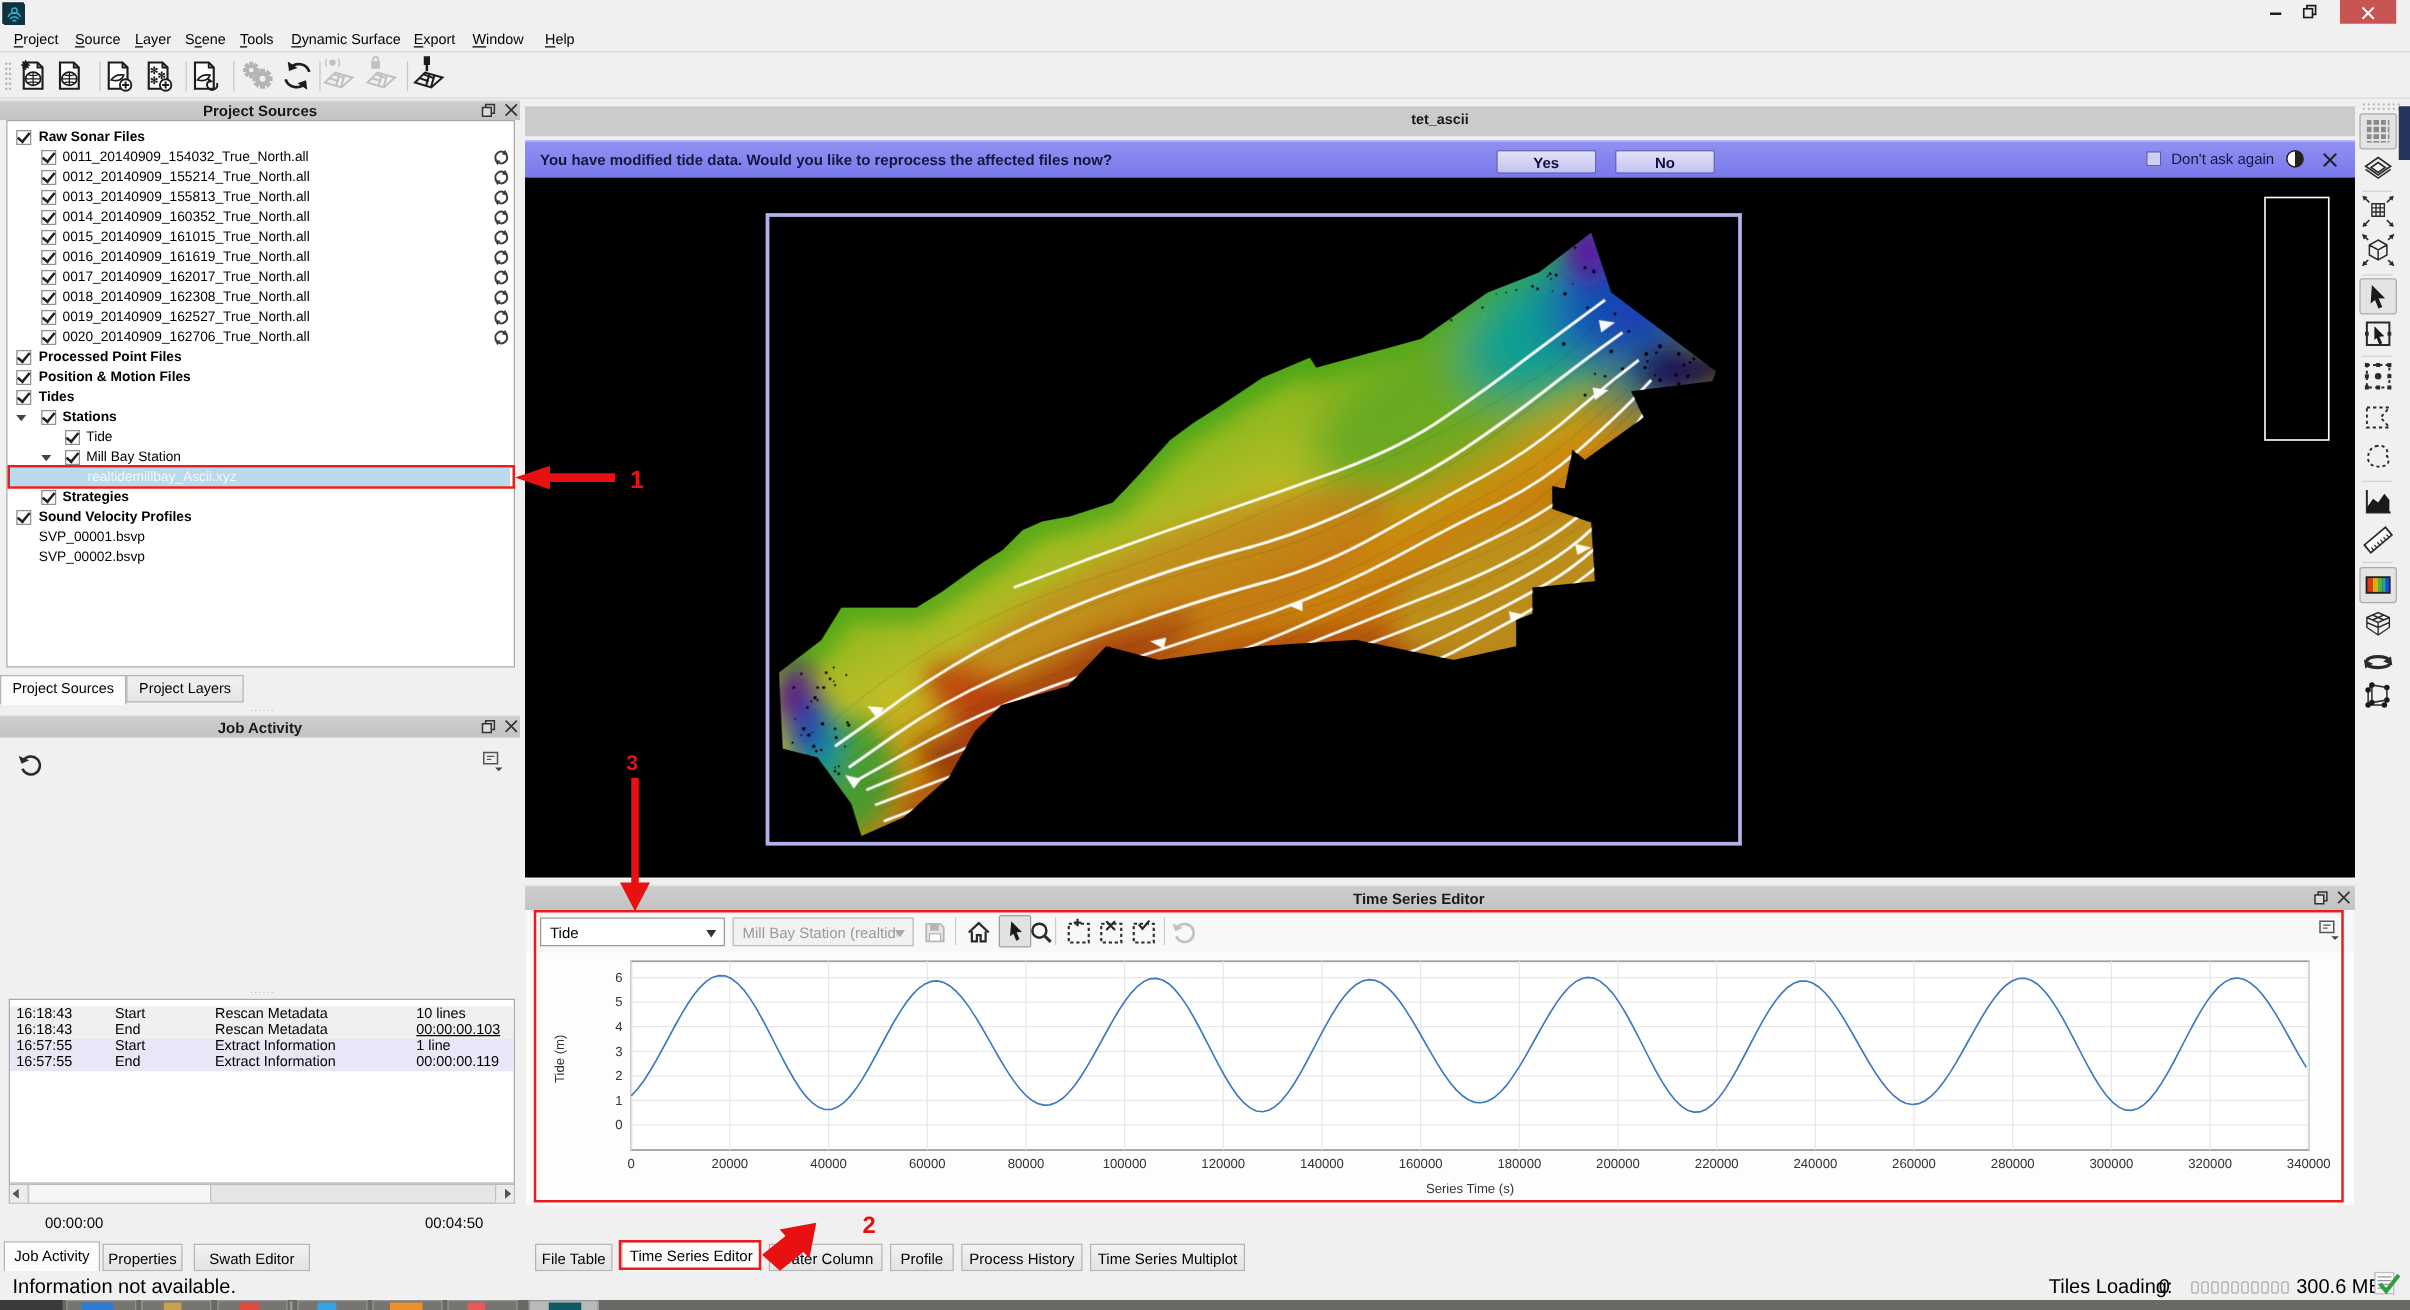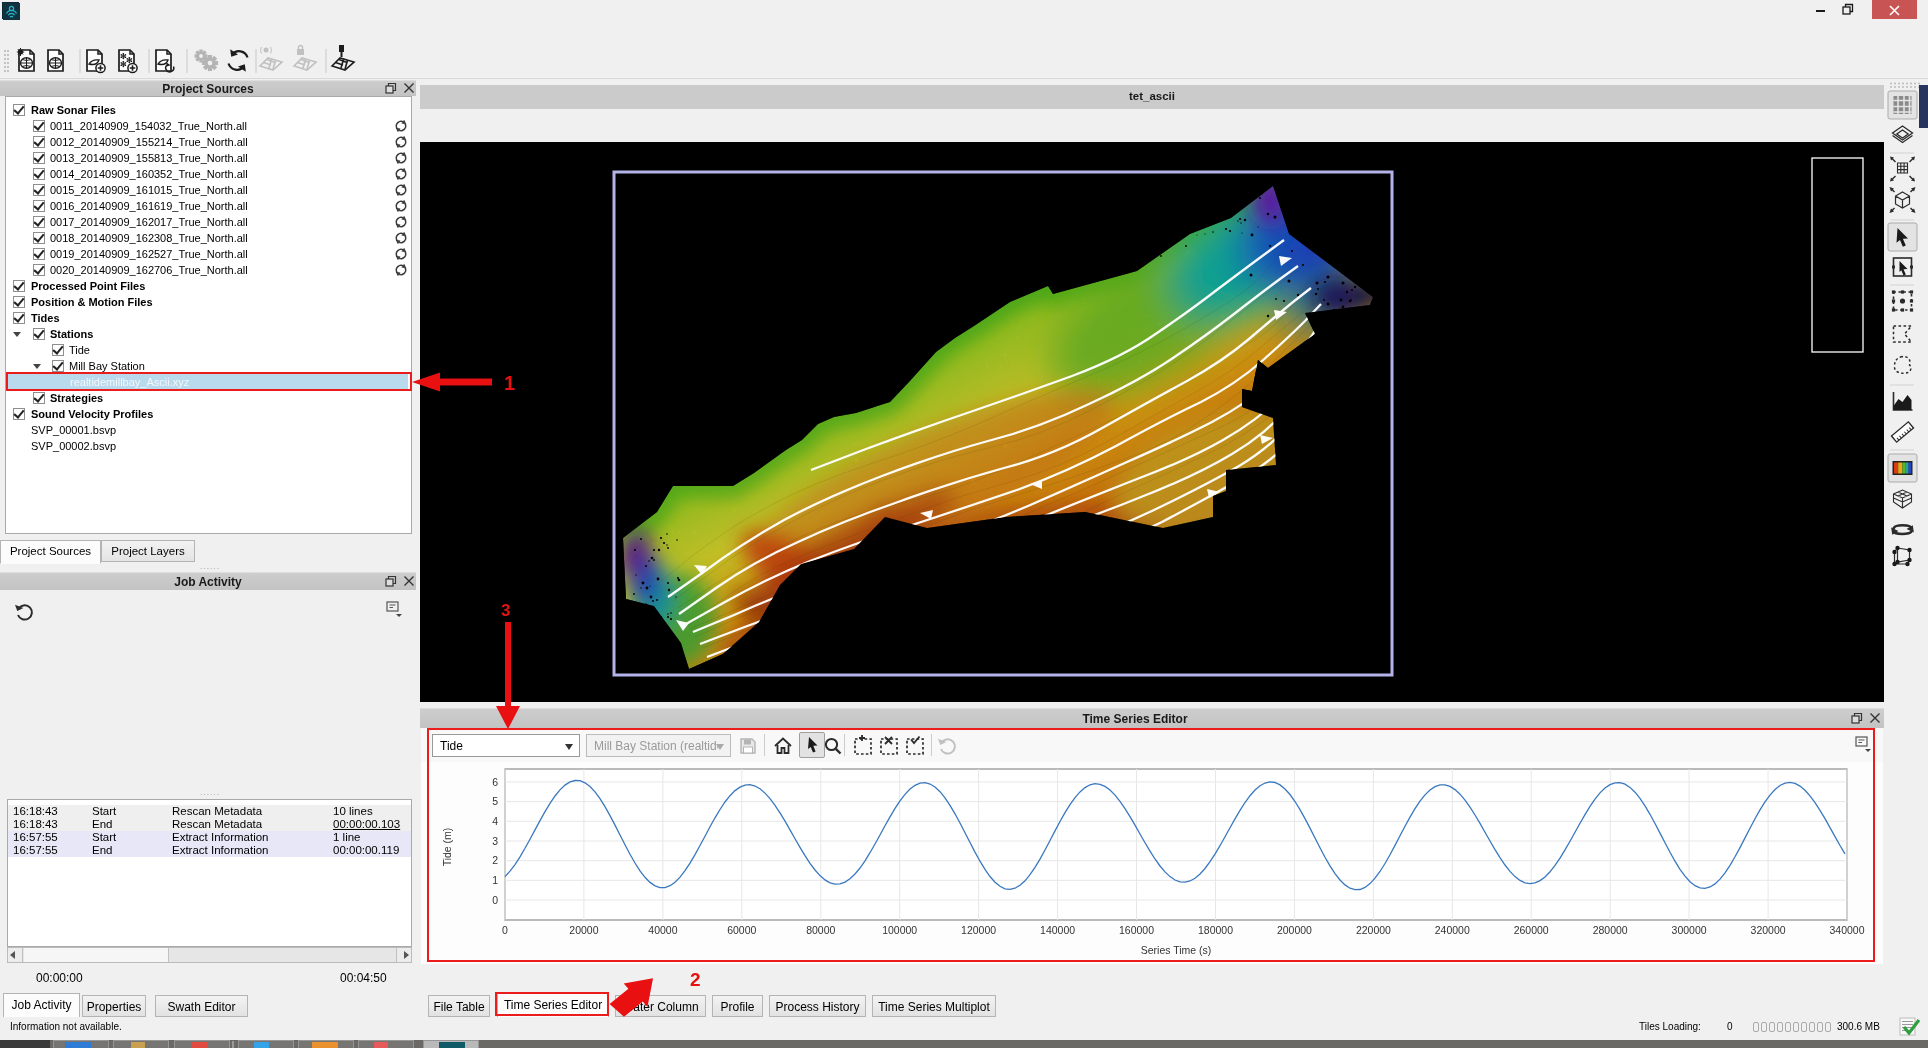--- a/index.html
+++ b/index.html
@@ -24,21 +24,21 @@
 
 .tab{position:absolute;font-size:11.5px;text-align:center;border:1px solid #b4b4b4;background:linear-gradient(#f2f2f2,#e4e4e4);padding-top:4px;}
 .tab.active{background:#fcfcfc;border-bottom:1px solid #fcfcfc;font-weight:normal;}
 
 #jobtable{left:7px;top:632px;width:405px;height:158px;background:#fff;border:1px solid #a9a9a9;}
 .jh{position:absolute;top:0;height:17px;background:#f4f4f4;border-right:1px solid #d0d0d0;font-size:11.5px;text-align:center;padding-top:2px;border-bottom:1px solid #d0d0d0;}
 #logbox{left:7px;top:799px;width:405px;height:148px;background:#fff;border:1px solid #a9a9a9;font-size:11.5px;}
 .lrow{position:absolute;left:0;width:403px;height:13px;}
 .lc{position:absolute;top:0;}
 
-#statusbar{left:0;top:1017px;width:1928px;height:23px;background:#f0f0f0;font-size:10px;}
+#statusbar{left:0;top:1017px;width:1928px;height:23px;background:#f0f0f0;font-size:16px;}
 #taskbar{left:0;top:1040px;width:1928px;height:8px;background:#3a3a3a;overflow:hidden;}
 
 #tetbar{left:420px;top:85px;width:1464px;height:24px;background:#cbcbcb;font-size:11.5px;font-weight:bold;text-align:center;color:#1a1a1a;}
 #notif{left:420px;top:112px;width:1464px;height:30px;background:linear-gradient(#9191f2,#7878ec);border-top:1px solid #b8b8f8;font-size:12px;}
 .nbtn{position:absolute;top:7px;width:80px;height:19px;background:linear-gradient(#e2e2fa,#c3c3f0);border:1px solid #6a6ab8;border-radius:2px;text-align:center;font-size:12px;font-weight:bold;color:#101040;padding-top:2px;}
 #blackview{left:420px;top:142px;width:1464px;height:560px;background:#000;}
 #tsetitle{left:420px;top:708px;width:1464px;height:20px;font-size:12px;font-weight:bold;}
 #tsebody{left:421px;top:728px;width:1462px;height:236px;background:#fbfbfb;}
 #tsetools{left:421px;top:729px;width:1462px;height:33px;background:#f8f8f8;}
 .combo{position:absolute;border:1px solid #999;background:#fff;font-size:12px;}
@@ -72,20 +72,31 @@
 <rect x="8" y="10" width="9" height="2" fill="#1a1a1a"></rect>
 <g fill="none" stroke="#1a1a1a" stroke-width="1.3">
 <rect x="35" y="7" width="7" height="7" fill="#efefef"></rect>
 <path d="M37.5 7 V4.5 H44.5 V11.5 H42"></path>
 </g>
 <g stroke="#fff" stroke-width="1.6">
           <path d="M82 6 L91 15 M91 6 L82 15"></path>
         </g>
 </svg>
     </div>
+<div class="abs" id="menubar">
+<span class="mi" style="left:11px"><u>P</u>roject</span>
+<span class="mi" style="left:60px"><u>S</u>ource</span>
+<span class="mi" style="left:108px"><u>L</u>ayer</span>
+<span class="mi" style="left:148px">S<u>c</u>ene</span>
+<span class="mi" style="left:192px"><u>T</u>ools</span>
+<span class="mi" style="left:233px"><u>D</u>ynamic Surface</span>
+<span class="mi" style="left:331px"><u>E</u>xport</span>
+<span class="mi" style="left:378px"><u>W</u>indow</span>
+<span class="mi" style="left:436px"><u>H</u>elp</span>
+</div>
 <div class="abs" id="toolbar">
       <svg width="400" height="37" viewBox="0 0 400 37" style="position:absolute;left:0;top:0;">
         <g fill="#b5b5b5">
           <circle cx="5" cy="9" r="1"></circle>
           <circle cx="5" cy="13" r="1"></circle>
           <circle cx="5" cy="17" r="1"></circle>
           <circle cx="5" cy="21" r="1"></circle>
           <circle cx="5" cy="25" r="1"></circle>
           <circle cx="5" cy="29" r="1"></circle>
           <circle cx="8" cy="9" r="1"></circle>
@@ -463,20 +474,34 @@
 <div class="abs" style="left:200px;top:565px;width:30px;height:4px;color:#999;font-size:7px;letter-spacing:1px;">······</div>
 <div class="abs" style="left:36px;top:971px;width:100px;font-size:12px;">00:00:00</div>
 <div class="abs" style="left:340px;top:971px;width:100px;font-size:12px;">00:04:50</div>
 <div class="abs btab active" style="left:3px;top:993px;width:77px;">Job Activity</div>
 <div class="abs btab" style="left:82px;top:995px;width:64px;height:22px;">Properties</div>
 <div class="abs btab" style="left:155px;top:995px;width:93px;height:22px;">Swath Editor</div>
 
 <div class="abs" id="tetbar">
       <div style="padding-top:5px;">tet_ascii</div>
     </div>
+<div class="abs" id="notif">
+<span class="abs" style="left:12px;top:8px;font-weight:bold;color:#16163e;">You have modified tide data. Would you like to reprocess the affected files now?</span>
+<span class="nbtn" style="left:777px;">Yes</span>
+<span class="nbtn" style="left:872px;">No</span>
+<span class="abs" style="left:1297px;top:8px;width:12px;height:12px;background:#cfcff6;border:1px solid #5a5aa8;"></span>
+<span class="abs" style="left:1317px;top:7px;color:#16163e;font-size:12px;">Don't ask again</span>
+      <svg width="16" height="16" viewBox="0 0 16 16" style="position:absolute;left:1408px;top:6px;">
+        <circle cx="8" cy="8" r="6.5" fill="#fff" stroke="#222" stroke-width="1.2"></circle>
+        <path d="M8 1.5 A6.5 6.5 0 0 1 8 14.5 Z" fill="#222"></path>
+      </svg>
+      <svg width="14" height="14" viewBox="0 0 14 14" style="position:absolute;left:1437px;top:8px;">
+        <path d="M2 2 L12 12 M12 2 L2 12" stroke="#222" stroke-width="1.6"></path>
+      </svg>
+</div>
 <div class="abs" id="blackview">
       <svg width="1464" height="560" viewBox="0 0 1464 560" style="position:absolute;left:0;top:0;">
 <defs>
 <linearGradient id="crossg" gradientUnits="userSpaceOnUse" x1="580" y1="115" x2="760" y2="470">
 <stop offset="0" stop-color="#44b41f"></stop>
             <stop offset="0.16" stop-color="#9ccd22"></stop>
             <stop offset="0.34" stop-color="#d6d32a"></stop>
             <stop offset="0.5" stop-color="#e2a112"></stop>
             <stop offset="0.66" stop-color="#d97a0c"></stop>
             <stop offset="0.82" stop-color="#d26414"></stop>

